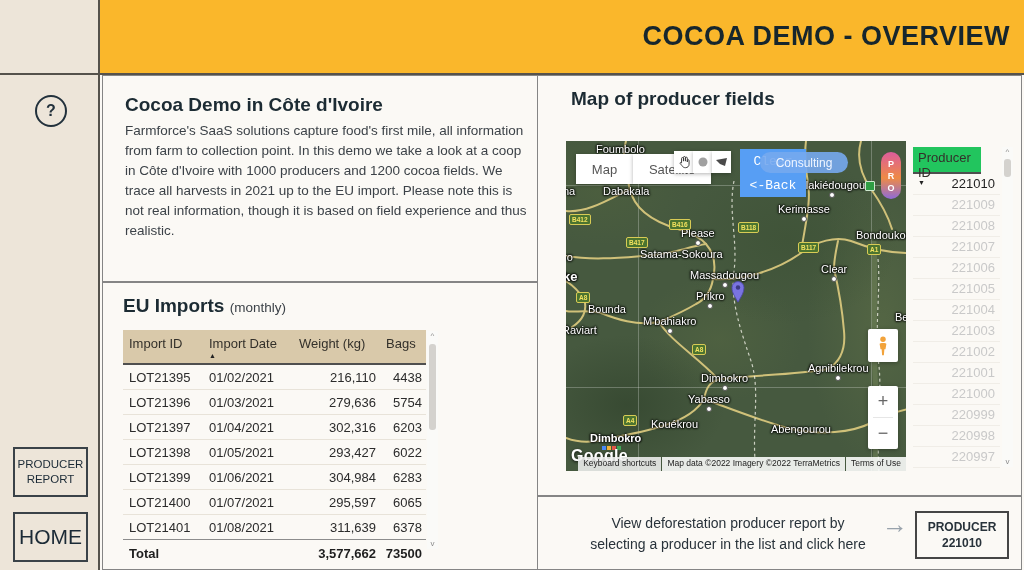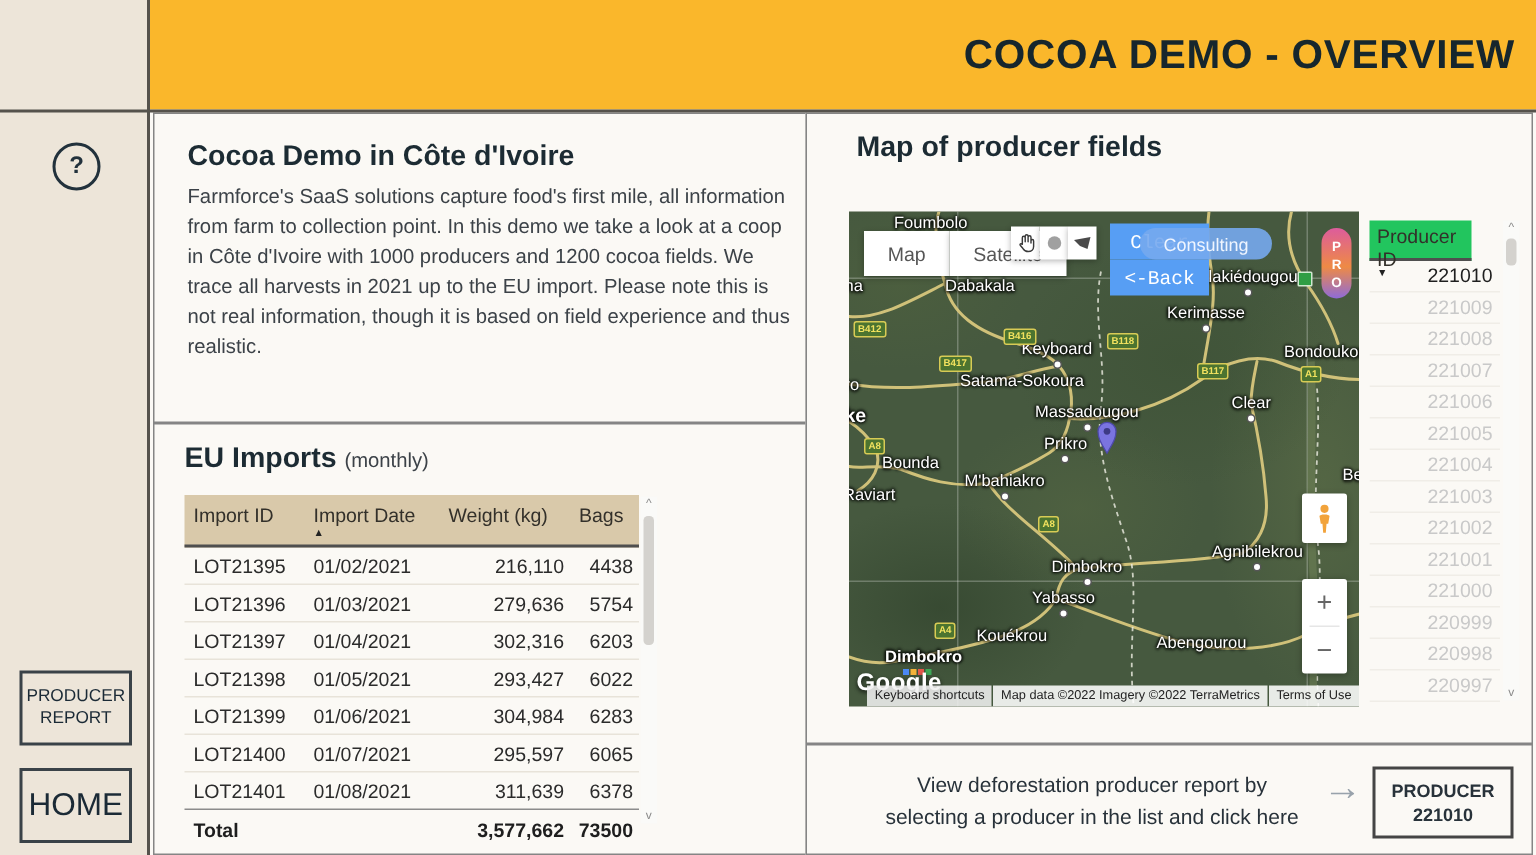--- a/index.html
+++ b/index.html
@@ -240,36 +240,36 @@
           <path d="M168,40 C162,70 172,100 168,130 C164,160 175,190 185,220 C195,250 185,285 190,332"></path>
           <path d="M312,118 C315,150 308,190 313,225 C316,255 310,290 313,332"></path>
         </g>
         <path d="M308,100 C310,140 306,200 310,250 C312,285 308,310 310,330" fill="none" stroke="#6E8057" stroke-width="5" opacity="0.6"></path>
       </svg>
 
       <div id="map-labels">
           <span class="map-label" style="left: 30px; top: 2px;">
             <span>Foumbolo</span>
           </span>
-          <span class="map-label" style="left: 64px; top: 44px; text-align: center;">
+          <span class="map-label" style="left: 37px; top: 44px; text-align: center;">
             <span>Dabakala</span>
           </span>
           <span class="map-label" style="left: 233px; top: 38px;">
             <span>Flakiédougou</span>
             <span class="dot"></span>
           </span>
           <span class="map-label" style="left: 212px; top: 62px;">
             <span>Kerimasse</span>
             <span class="dot"></span>
           </span>
           <span class="map-label" style="left: 290px; top: 88px;">
             <span>Bondoukou</span>
           </span>
           <span class="map-label" style="left: 115px; top: 86px;">
-            <span>Keyboard</span>
+            <span>Please</span>
             <span class="dot"></span>
           </span>
           <span class="map-label" style="left: 74px; top: 107px;">
             <span>Satama-Sokoura</span>
           </span>
           <span class="map-label" style="left: 124px; top: 128px;">
             <span>Massadougou</span>
             <span class="dot"></span>
           </span>
           <span class="map-label" style="left: 130px; top: 149px;">

